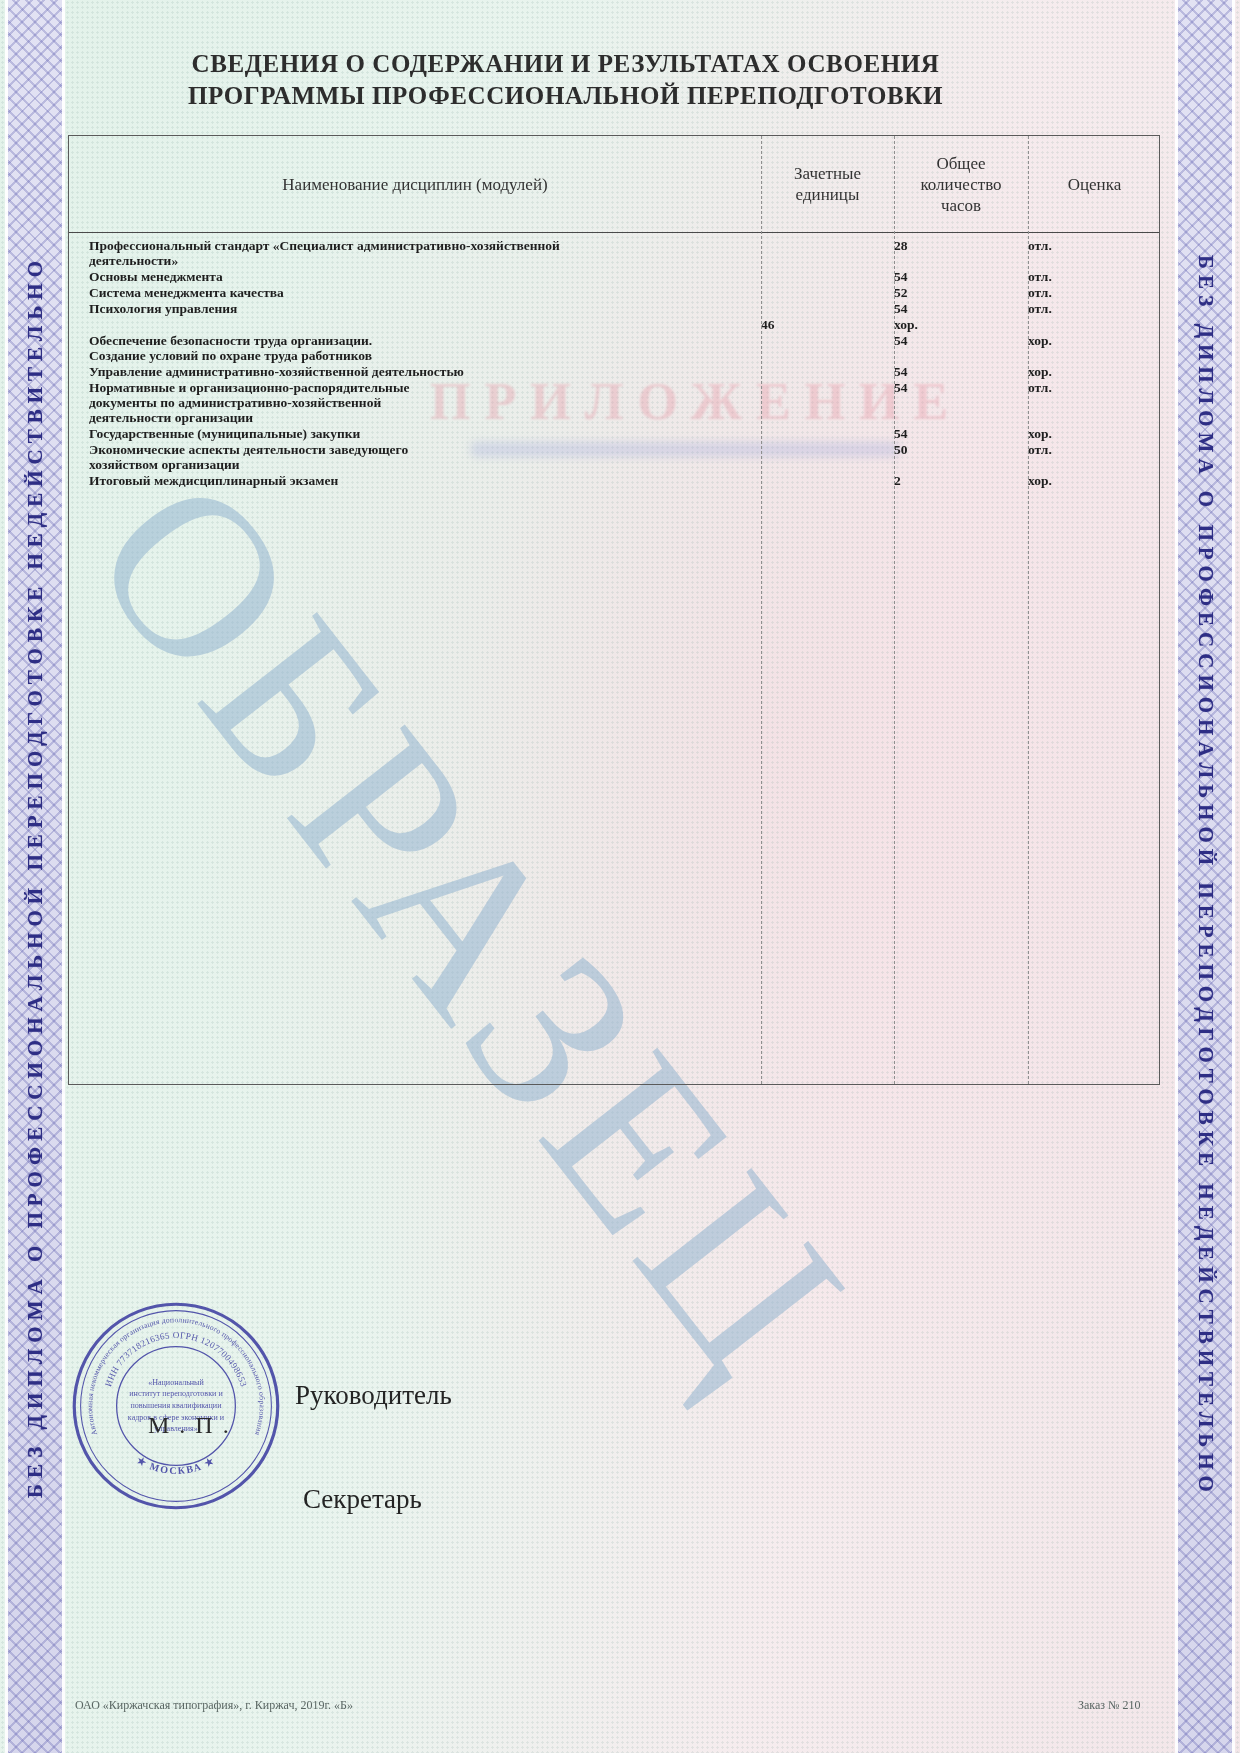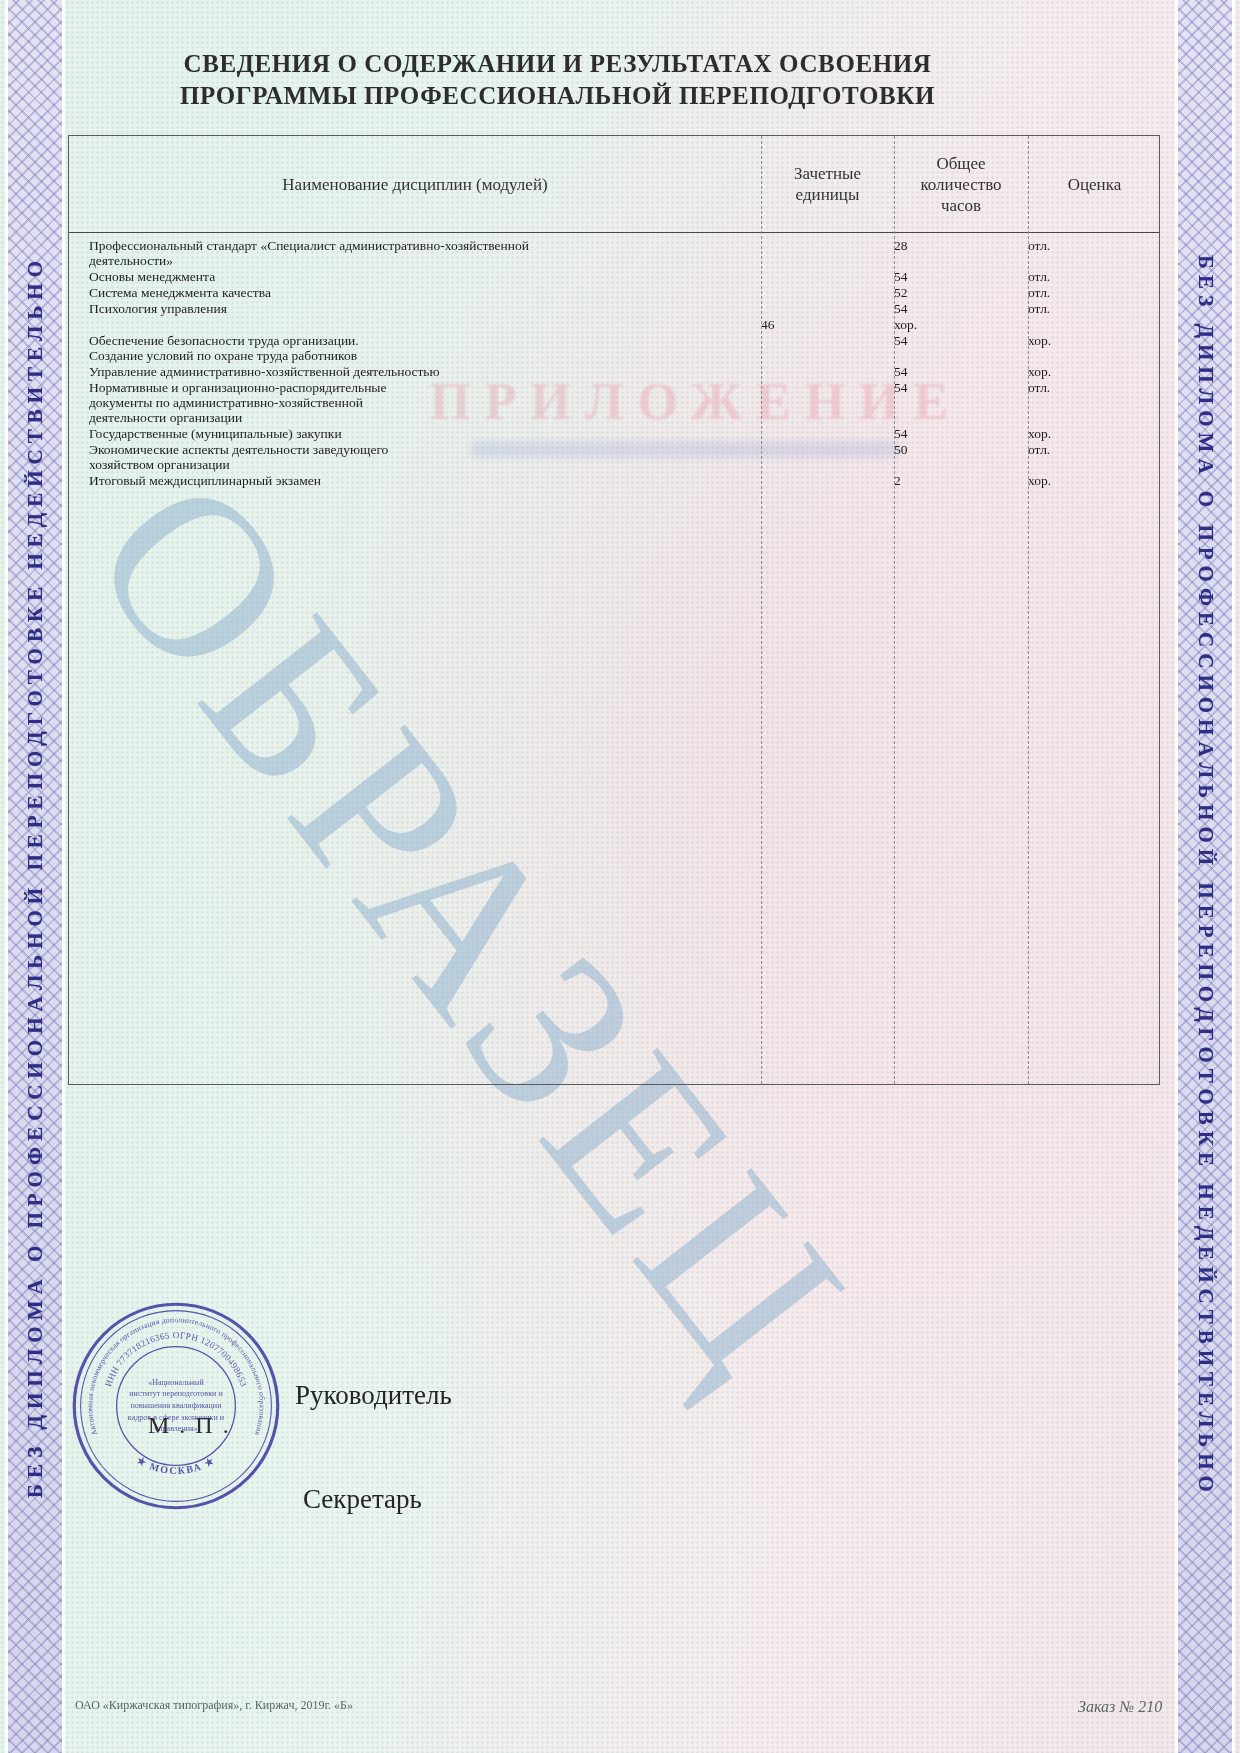--- a/index.html
+++ b/index.html
@@ -45,58 +45,58 @@
     position:absolute;left:430px;top:372px;z-index:1;pointer-events:none;
     font-size:52px;font-weight:bold;letter-spacing:14px;
     color:rgba(232,156,168,.38);filter:blur(1.2px);white-space:nowrap;
   }
   .underprint2{
     position:absolute;left:470px;top:442px;width:430px;height:15px;z-index:1;
     background:rgba(150,160,220,.28);filter:blur(4px);border-radius:8px;
   }
   
   .title{
-    position:absolute;left:0;top:48px;width:1115px;z-index:3;margin:0;
+    position:absolute;left:8px;top:48px;width:1115px;z-index:3;margin:0;
     text-align:center;font-size:25px;font-weight:600;letter-spacing:.6px;
     color:#2d2d2d;line-height:32px;
   }
   
   .tbl{
     position:absolute;left:68px;top:135px;width:1092px;height:950px;z-index:3;
     border:1px solid #5a5a5a;box-sizing:border-box;
   }
   .vline{position:absolute;top:0;bottom:0;width:0;border-left:1px dashed #8f8f8f;}
   .v1{left:692px;} .v2{left:825px;} .v3{left:959px;}
   .thead{
     display:grid;grid-template-columns:692px 133px 134px 133px;
     height:97px;box-sizing:border-box;border-bottom:1.5px solid #4a4a4a;
   }
   .hcell{
     display:flex;align-items:center;justify-content:center;text-align:center;
     font-size:17px;color:#333;line-height:21px;padding:0 8px;box-sizing:border-box;
   }
   .tbody{padding-top:5px;}
-  .trow{display:grid;grid-template-columns:692px 133px 134px 133px;margin-bottom:1px;}
+  .trow{display:grid;grid-template-columns:692px 133px 134px 133px;margin-bottom:1px;font-weight:bold;}
   .c{font-size:13.5px;line-height:15px;color:#1e1e1e;}
   .c.name{padding:0 40px 0 20px;white-space:pre-line;box-sizing:border-box;}
   .c.credits,.c.hours,.c.grade{text-align:left;}
   
   .add-heading{
     position:absolute;left:68px;top:1112px;z-index:3;
     font-size:29px;font-weight:600;letter-spacing:2px;color:#2d2d2d;
   }
   .stamp{position:absolute;left:70px;top:1300px;z-index:2;opacity:.85;}
   .seal-mark{
     position:absolute;left:148px;top:1412px;z-index:3;
     font-size:24px;letter-spacing:10px;color:#2a2a2a;
   }
   .head-label{position:absolute;left:295px;top:1380px;z-index:3;font-size:27px;color:#242424;}
   .secretary-label{position:absolute;left:295px;top:1484px;z-index:3;font-size:27px;color:#242424;margin-left:8px;}
   .footer-left{position:absolute;left:75px;top:1698px;z-index:3;font-size:12px;color:#5a6663;}
-  .footer-right{position:absolute;left:1078px;top:1698px;z-index:3;font-size:16px;color:#5a6663;font-style:italic;}
+  .footer-right{position:absolute;left:1078px;top:1698px;z-index:3;font-size:12px;color:#5a6663;}
 </style>
 </head>
 <body>
 
 <div class="page">
 
   <div class="strip left">
     <div class="strip-text">БЕЗ ДИПЛОМА О ПРОФЕССИОНАЛЬНОЙ ПЕРЕПОДГОТОВКЕ НЕДЕЙСТВИТЕЛЬНО</div>
   </div>
   <div class="strip right">

